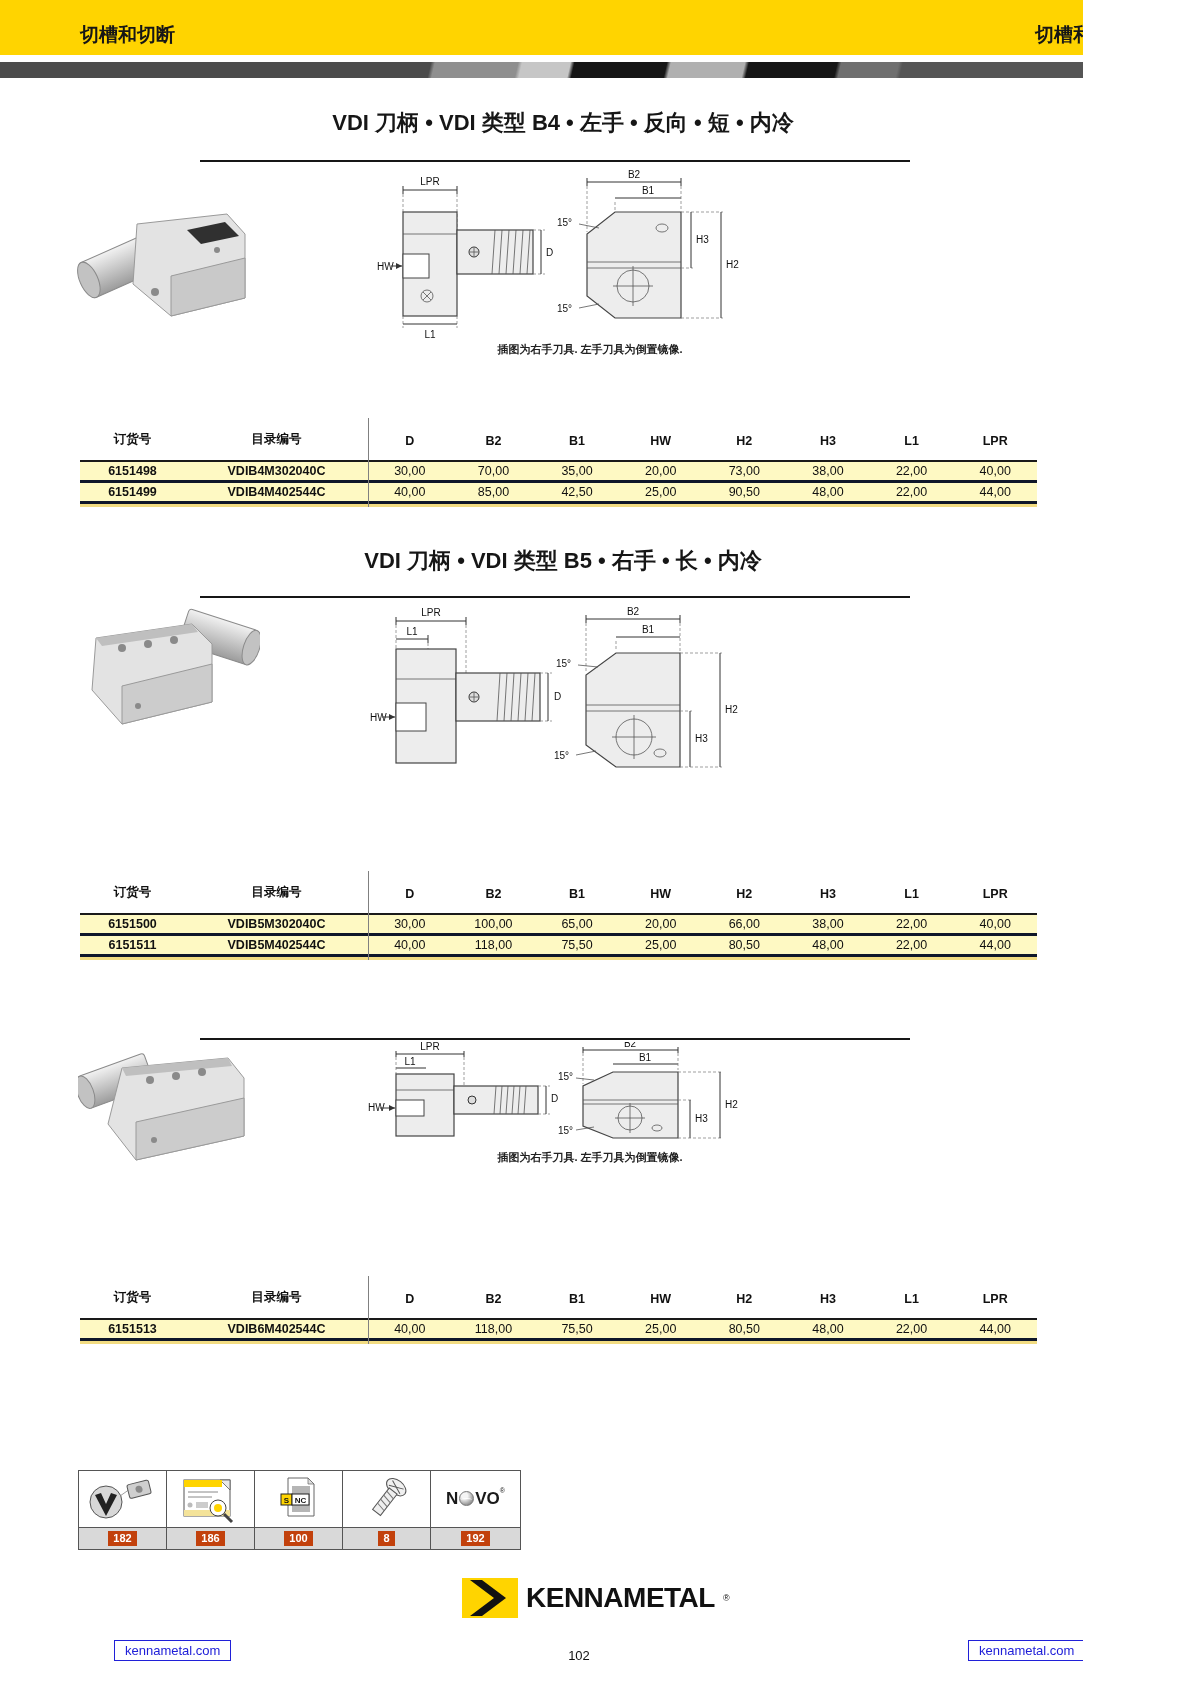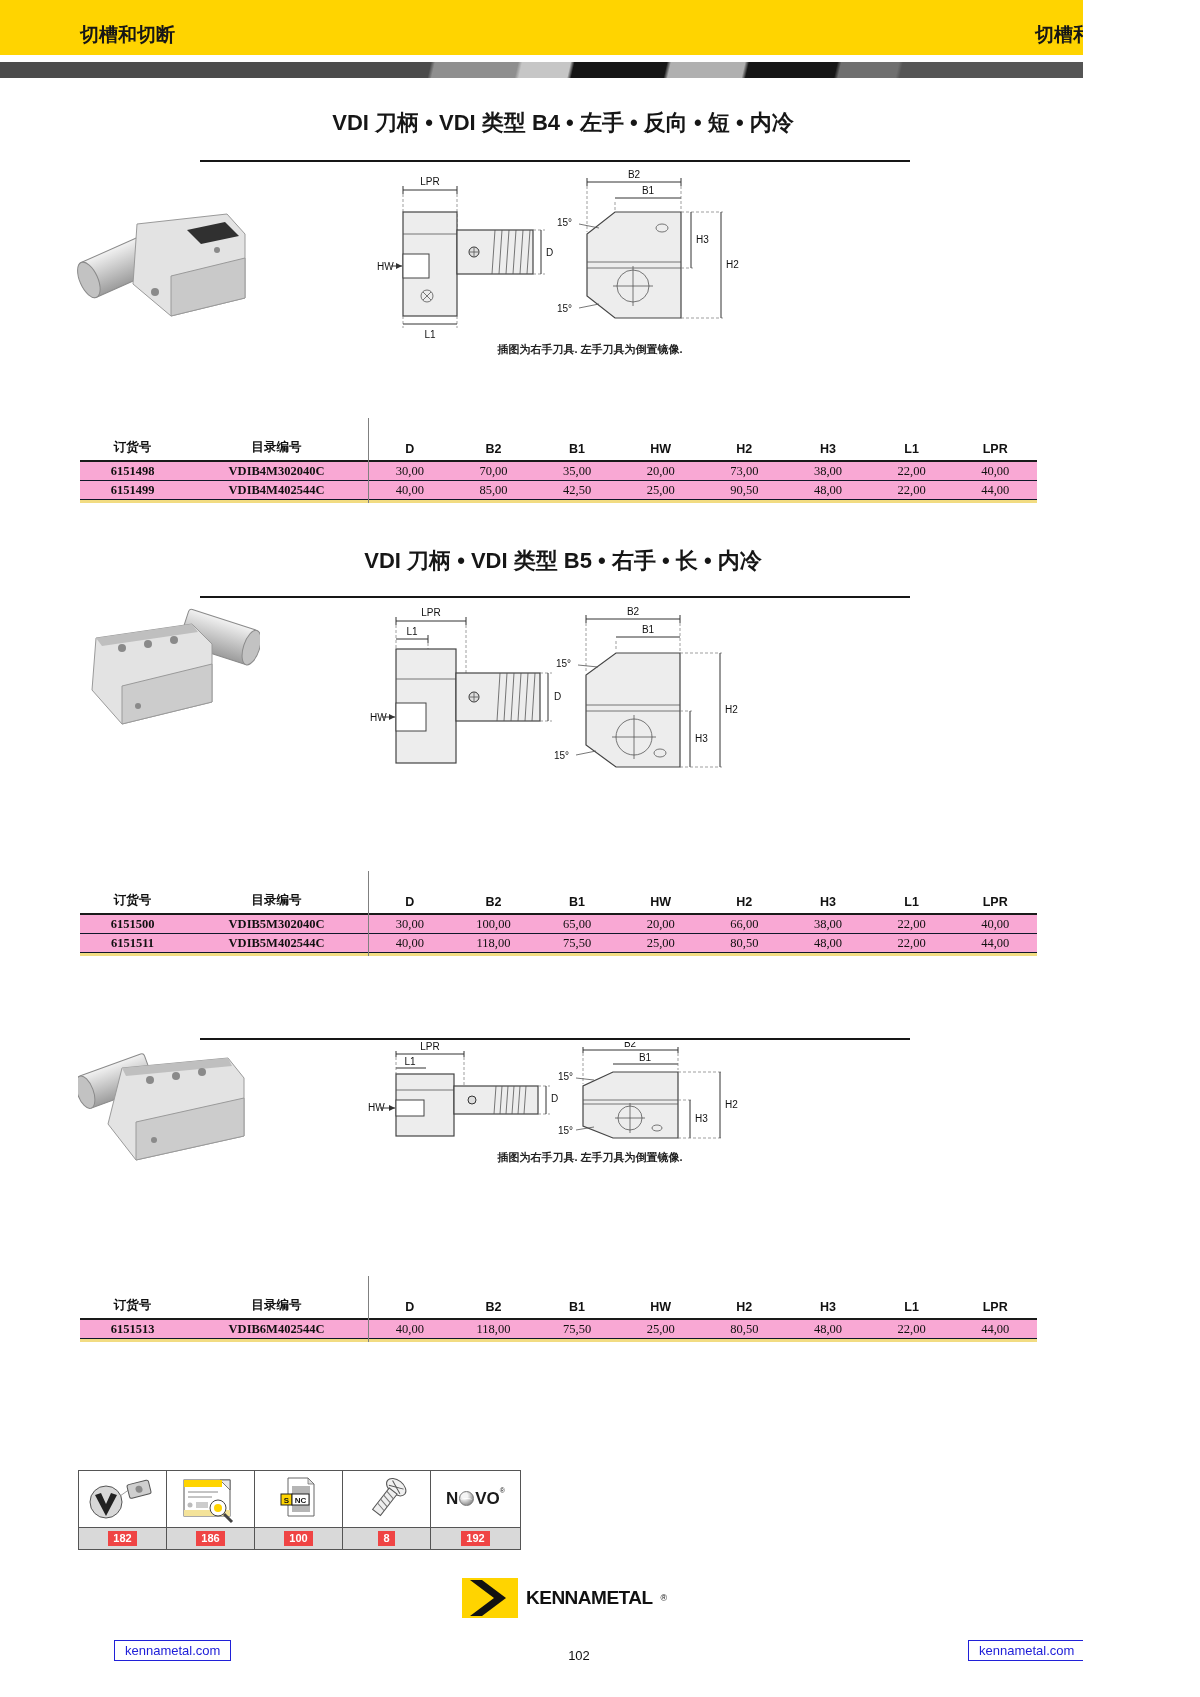--- a/index.html
+++ b/index.html
@@ -18,45 +18,45 @@
     clip-path:polygon(0 0,1132px 0,1106px 100%,0 100%);}
   
   .sec-title{position:absolute;left:208px;width:710px;text-align:center;
              font-size:22px;font-weight:bold;color:#161616;letter-spacing:0;}
   .rule{position:absolute;left:200px;width:710px;height:2px;background:#161616;}
   .caption{position:absolute;font-size:11px;font-weight:bold;color:#222;text-align:center;}
   
   .tbl{position:absolute;left:80px;width:957px;}
   .tbl .divider{position:absolute;left:288px;top:0;bottom:0;width:1px;background:#808080;}
   .thead{display:grid;grid-template-columns:105px 183px repeat(8,1fr);height:44px;
-         align-items:end;border-bottom:2px solid #1a1a1a;box-sizing:border-box;padding-bottom:4px;}
+         align-items:end;border-bottom:2px solid #1a1a1a;box-sizing:border-box;padding-bottom:12px;}
   .th{font-size:12.5px;font-weight:bold;text-align:center;}
   .trow{display:grid;grid-template-columns:105px 183px repeat(8,1fr);height:18px;
-        align-items:center;background:#f9a8d4;border-bottom:1px solid #0f172a;font-family:Liberation Serif, serif;}
+        align-items:center;background:#fef9c3;border-bottom:3px solid #0f172a;}
   .td{font-size:12.5px;text-align:center;}
   .td.b{font-weight:bold;}
   .tbl .accent{height:3px;background:#F2DC82;}
   
   .draw text{font-size:10px;fill:#111;}
   .draw .dm{stroke:#333;stroke-width:1;}
   .draw .tk{stroke:#333;stroke-width:1;}
   .draw .ext{stroke:#777;stroke-width:0.7;stroke-dasharray:3 2;}
   .draw .body{fill:#ededed;stroke:#444;stroke-width:1.2;}
   .draw .thin{stroke:#555;stroke-width:0.8;fill:none;}
   
   .iconstrip{position:absolute;left:78px;top:1470px;display:flex;}
   .icell{width:87px;border:1px solid #555;border-left-width:0;display:flex;flex-direction:column;}
   .icell:first-child{border-left-width:1px;}
   .icell .art{height:56px;background:#fff;display:flex;align-items:center;justify-content:center;}
   .icell .numrow{height:21px;background:#d9d9d9;border-top:1px solid #555;
                  display:flex;align-items:center;justify-content:center;}
-  .badge{background:#ef4444;color:#fff;font-weight:bold;font-size:11px;padding:0 5px;line-height:15px;}
+  .badge{background:#c2410c;color:#fff;font-weight:bold;font-size:11px;padding:0 5px;line-height:15px;}
   
   .logo{position:absolute;left:462px;top:1578px;display:flex;align-items:center;gap:8px;}
-  .logo .word{font-size:19px;font-weight:800;color:#111;letter-spacing:-0.5px;}
+  .logo .word{font-size:28px;font-weight:800;color:#111;letter-spacing:-0.5px;}
   .logo .reg{font-size:9px;vertical-align:top;color:#111;}
   .linkbox{position:absolute;border:1.5px solid #2020d8;color:#2020d8;font-size:13px;
            padding:2px 10px;background:#fff;margin-left:36px;}
   .pageno{position:absolute;left:12px;top:1648px;width:1134px;text-align:center;font-size:13px;color:#111;}
   .novo{display:flex;align-items:flex-start;font-weight:800;font-size:17px;color:#1a1a1a;}
   .novo .globe{width:15px;height:15px;border-radius:50%;margin:2px 1px 0 1px;
     background:radial-gradient(circle at 35% 30%,#f5f5f5 0 25%,#9a9a9a 70%,#6d6d6d 100%);
     border:1px solid #777;box-sizing:border-box;position:relative;}
   .novo .globe:after{content:"";position:absolute;left:1px;top:6px;width:11px;height:3px;
     border-radius:50%;border-top:1.5px solid #fff;}

